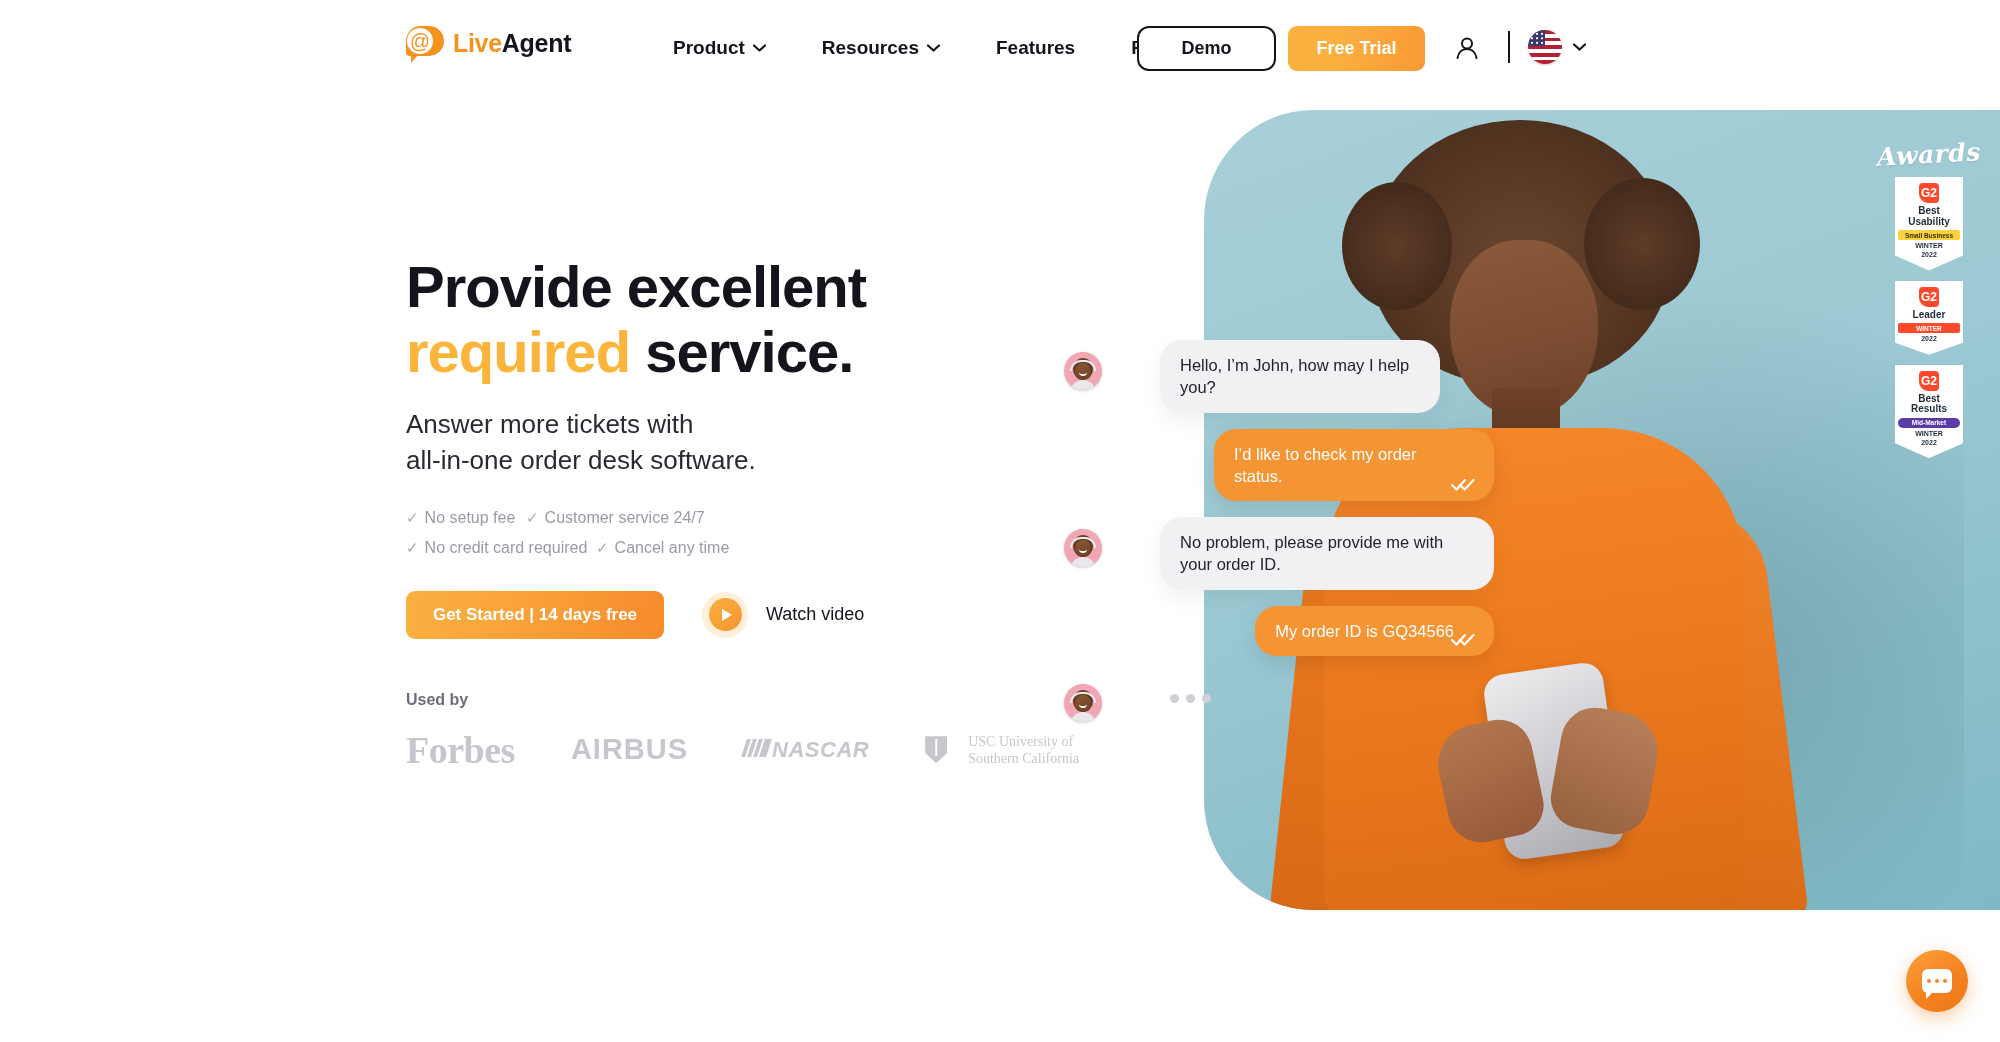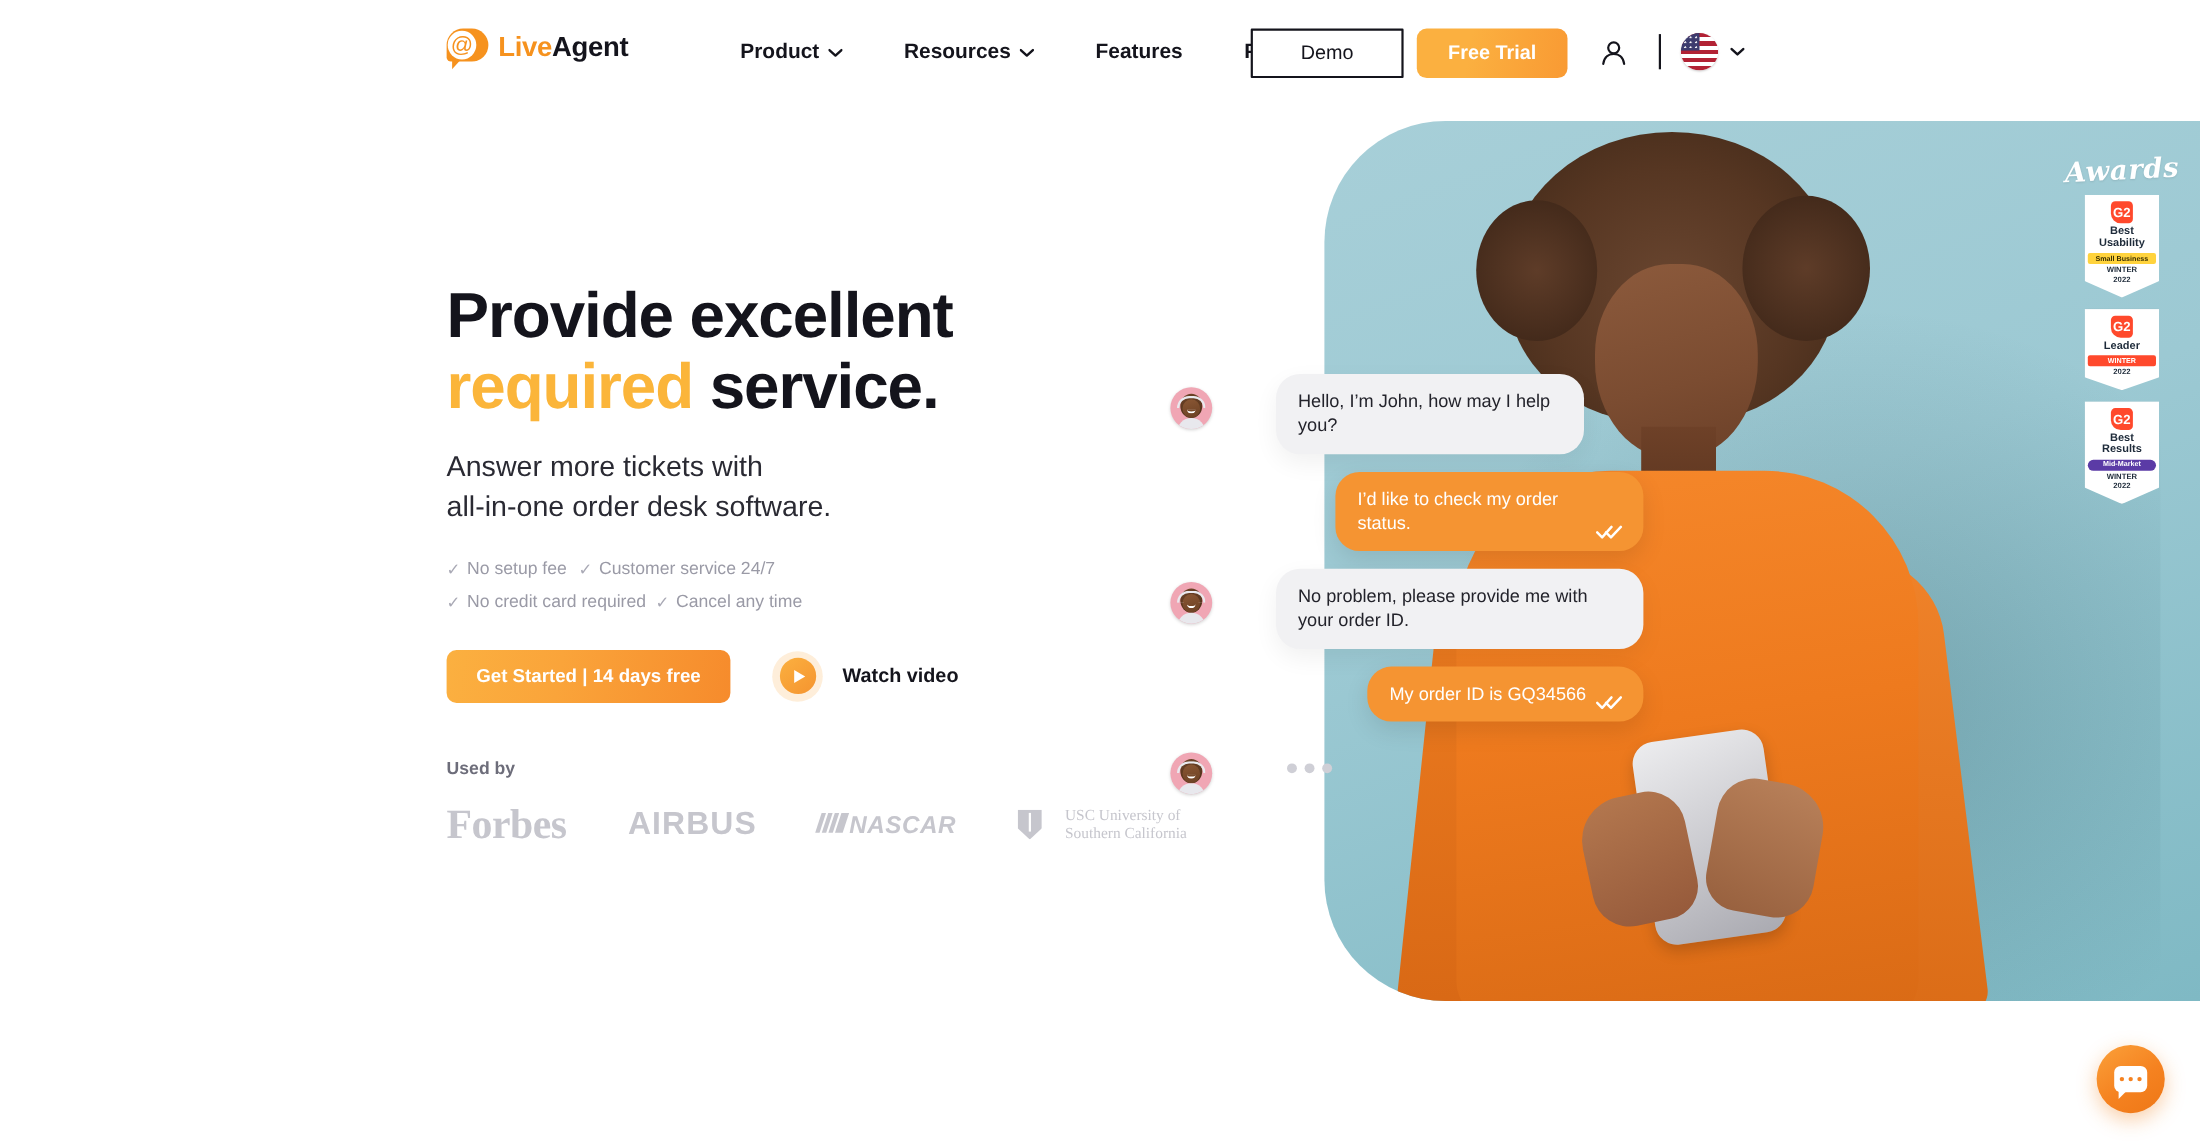--- a/index.html
+++ b/index.html
@@ -45,23 +45,23 @@
   .nav-item {
     display: flex; align-items: center; gap: 8px;
     font-size: 19px; font-weight: 700; color: #14141C;
     padding: 16px 28px; height: 96px; cursor: pointer; white-space: nowrap;
   }
   .chev { width: 13px; height: 8px; display:block; }
   .chev svg { display:block; }
 
   .btn-demo {
     position: absolute; left: 1137px; top: 26px;
-    width: 139px; height: 45px; border-radius: 1px;
+    width: 139px; height: 45px; border-radius: 12px;
     border: 2px solid #14141C; background: #fff;
-    font-size: 18px; font-weight: 400; color: #14141C;
+    font-size: 18px; font-weight: 700; color: #14141C;
     display: flex; align-items: center; justify-content: center; cursor: pointer;
   }
   .btn-trial {
     position: absolute; left: 1288px; top: 26px;
     width: 137px; height: 45px; border-radius: 9px; border: none;
     background: linear-gradient(100deg, #FBB040 0%, #FBB040 35%, #F99A33 100%);
     font-size: 18px; font-weight: 700; color: #fff;
     display: flex; align-items: center; justify-content: center; cursor: pointer;
   }
   .user-icon { position: absolute; left: 1452px; top: 33px; width: 30px; height: 30px; cursor: pointer; }
@@ -203,21 +203,21 @@
   }
   .bubble {
     border-radius: 22px; padding: 14px 20px; font-size: 16.5px; line-height: 1.35;
     max-width: 280px; position: relative;
   }
   .bubble.agent {
     background: #F1F1F3; color: #23232B; margin-left: 10px;
     box-shadow: 0 8px 22px rgba(0,0,0,.06);
   }
   .bubble.user {
-    background: #F59432; color: #fff; margin-left: auto; padding-right: 52px;
+    background: #F59432; color: #fff; margin-left: auto; padding-right: 40px;
     box-shadow: 0 8px 22px rgba(0,0,0,.10);
   }
   .row-user { display: flex; justify-content: flex-end; margin-bottom: 16px; }
   .ticks { position: absolute; right: 18px; bottom: 13px; width: 26px; height: 14px; }
   .typing { display: flex; align-items: center; gap: 7px; margin-left: 20px; margin-top: 22px; }
   .typing i { width: 9px; height: 9px; border-radius: 50%; background: #CFCFD6; display:block; }
   .w-360 { max-width: 360px; }
 
   
   .hero-text { position: absolute; left: 406px; top: 255px; width: 740px; z-index: 10; }
@@ -250,21 +250,21 @@
   }
   .play-btn {
     width: 33px; height: 33px; border-radius: 50%;
     background: linear-gradient(140deg, #FBB040 0%, #F5942F 100%);
     display: flex; align-items: center; justify-content: center;
   }
   .play-tri {
     width: 0; height: 0; margin-left: 3px;
     border-left: 10px solid #fff; border-top: 6.5px solid transparent; border-bottom: 6.5px solid transparent;
   }
-  .watch-label { font-size: 18px; font-weight: 700; color: #14141C; }
+  .watch-label { font-size: 18px; font-weight: 400; color: #14141C; }
 
   .usedby-label { font-size: 16px; font-weight: 700; color: #6D6D7A; margin-bottom: 22px; }
   .logos { display: flex; align-items: center; gap: 56px; }
   .lg-forbes {
     font-family: "Liberation Serif", serif; font-weight: 700; font-size: 38px;
     color: #C6C6CD; letter-spacing: -0.5px; line-height: 1;
   }
   .lg-airbus {
     font-size: 29px; font-weight: 700; color: #C6C6CD; letter-spacing: 1px; line-height: 1;
   }

